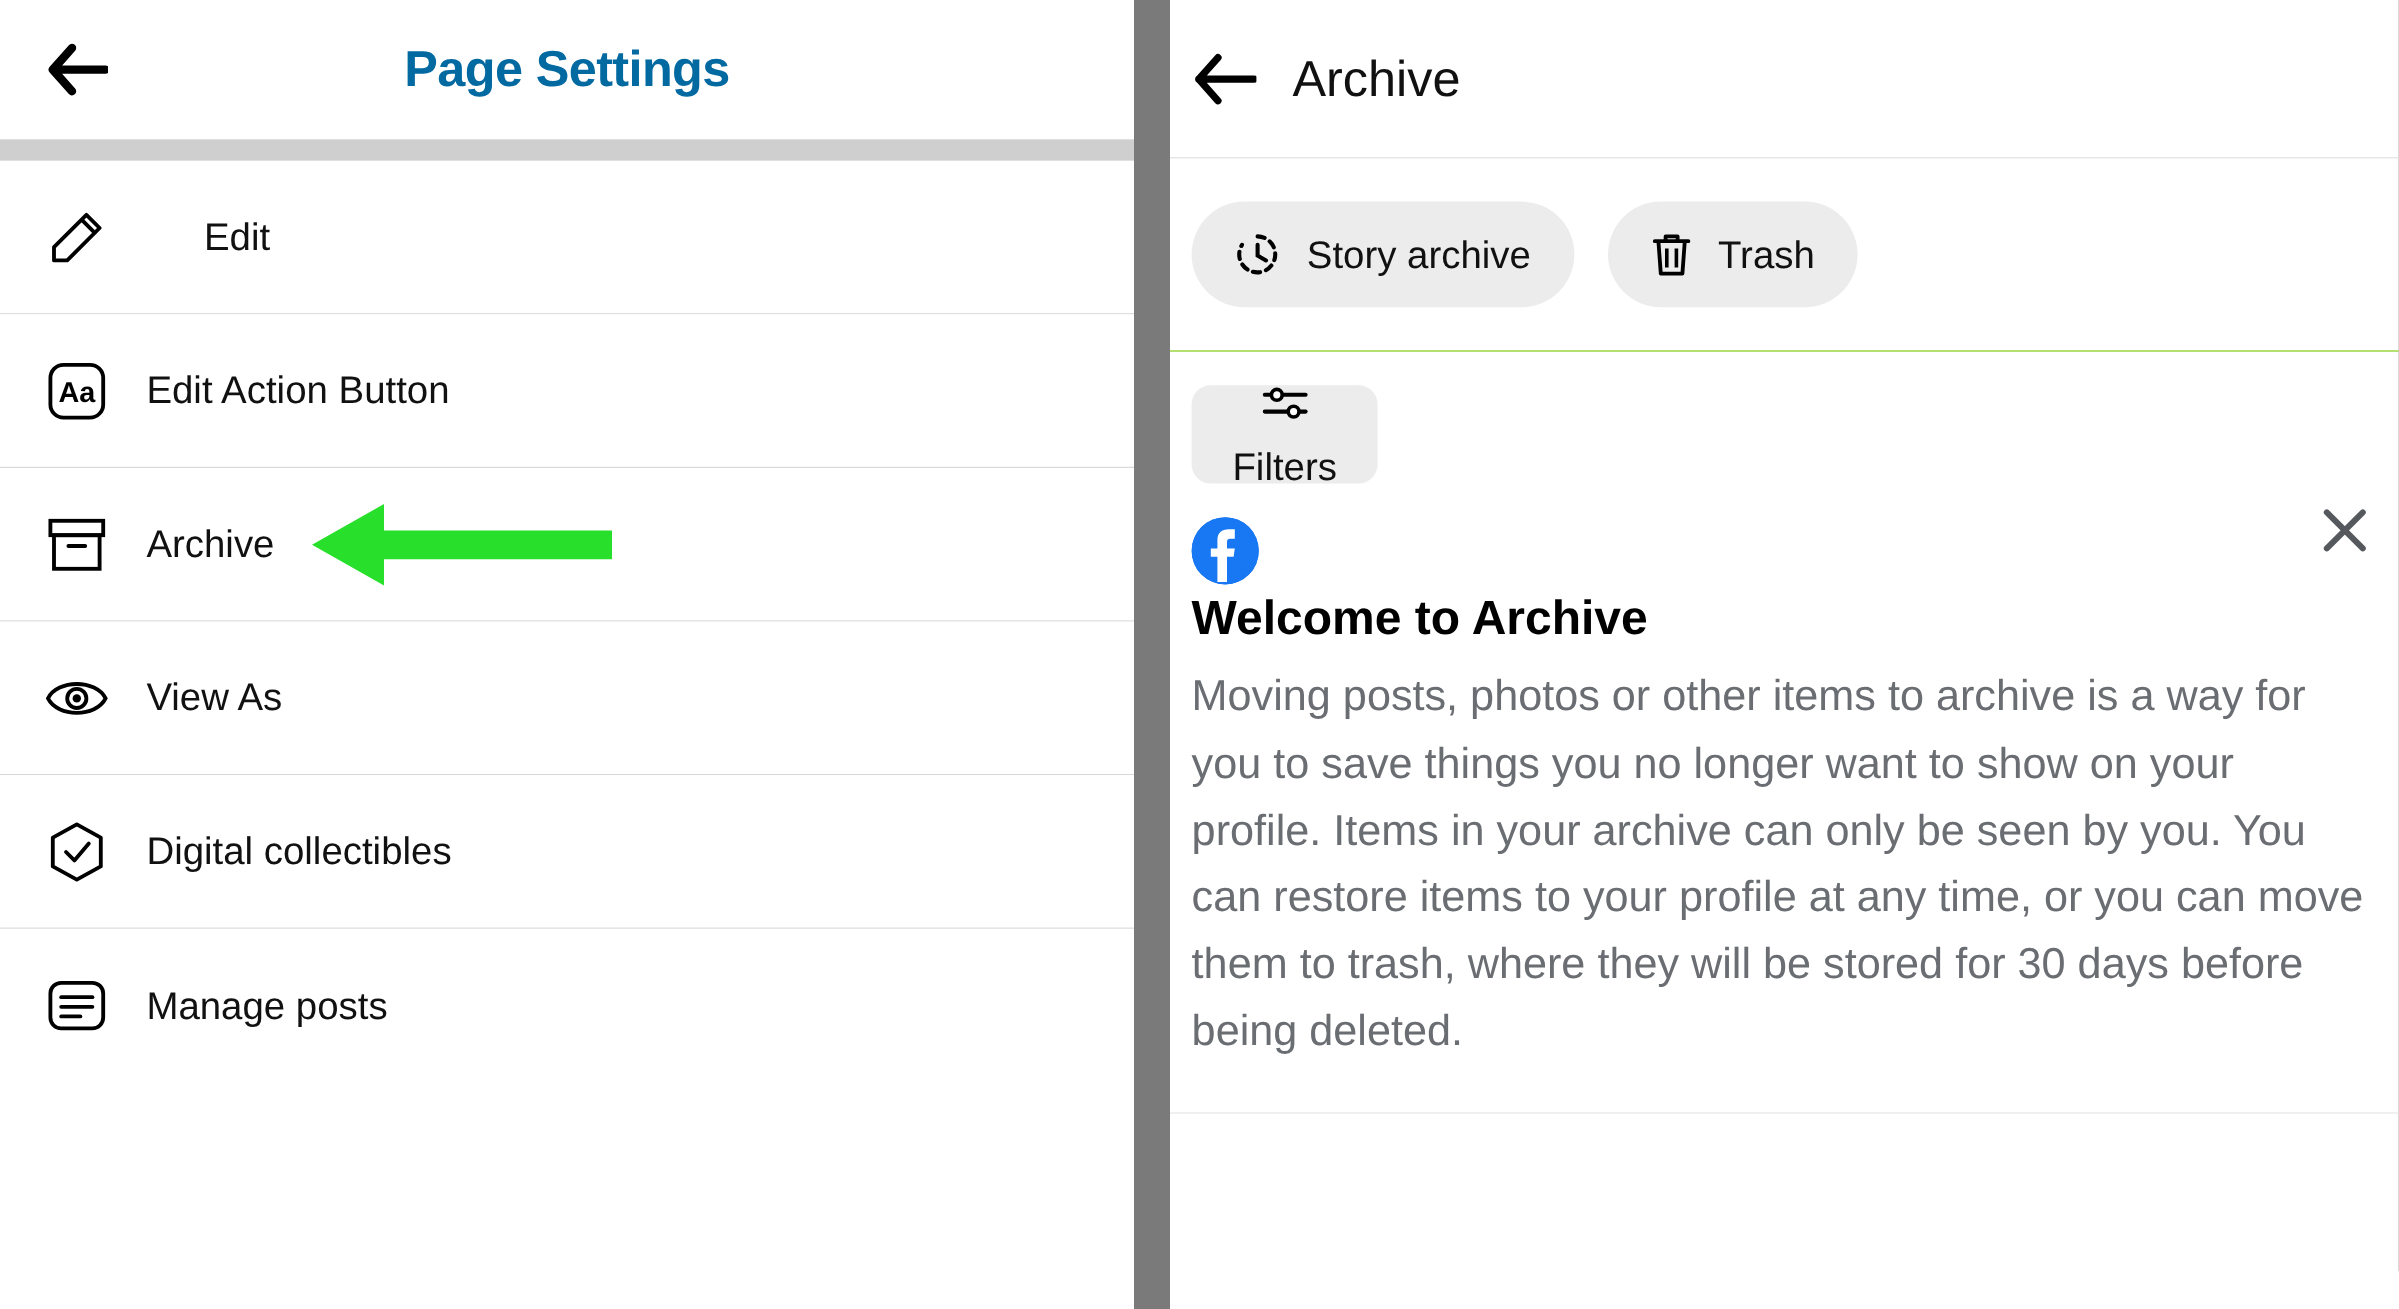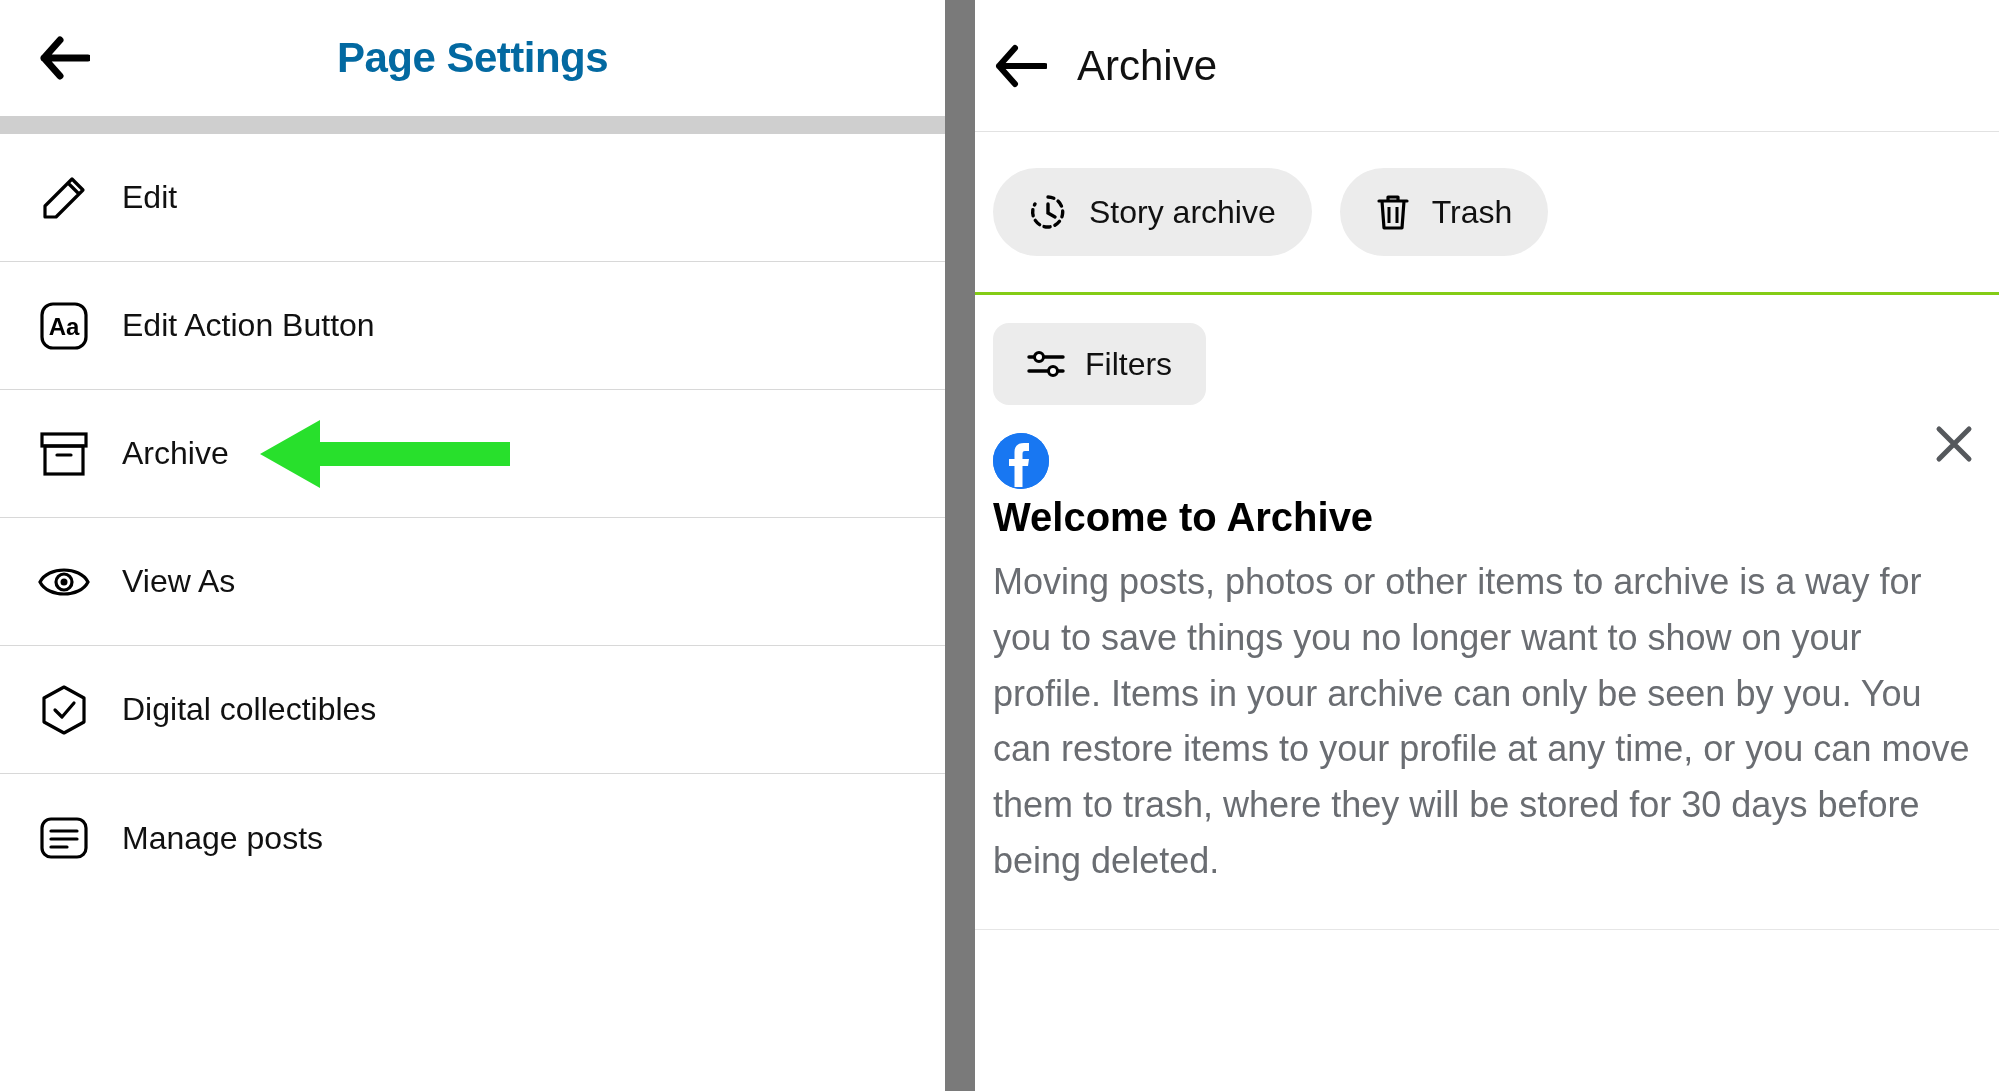--- a/index.html
+++ b/index.html
@@ -47,21 +47,21 @@
   .menu-list {}
   .menu-item {
     display: flex;
     align-items: center;
     height: 128px;
     padding: 0 30px;
     border-bottom: 1px solid #d8d8d8;
     background: #fff;
     position: relative;
   }
-  .menu-item:first-child { border-top: none; }
+  .menu-item:first-child { border-top: none; gap: 48px; }
   .menu-item .icon {
     width: 68px;
     display: flex;
     align-items: flex-end;
     justify-content: center;
   }
   .menu-item .label {
     font-size: 32px;
     color: #111;
     margin-left: 24px;
@@ -84,21 +84,21 @@
   }
   .right-title {
     font-size: 42px;
     font-weight: 400;
     color: #111;
   }
   .chip-row {
     display: flex;
     gap: 28px;
     padding: 36px 18px 36px 18px;
-    border-bottom: 3px solid #84cc16;
+    border-bottom: 1px solid #84cc16;
   }
   .chip {
     background: #ececec;
     border-radius: 44px;
     height: 88px;
     display: inline-flex;
     align-items: center;
     padding: 0 36px;
     gap: 22px;
     font-size: 32px;
@@ -110,20 +110,21 @@
   .filters-btn {
     background: #ececec;
     border-radius: 16px;
     height: 82px;
     display: inline-flex;
     align-items: center;
     padding: 0 34px;
     gap: 20px;
     font-size: 32px;
     color: #111;
+    flex-direction: column;
   }
   .info-card {
     padding: 18px 18px 40px 18px;
     border-bottom: 1px solid #e6e6e6;
     position: relative;
   }
   .info-card .close {
     position: absolute;
     right: 24px;
     top: 8px;

